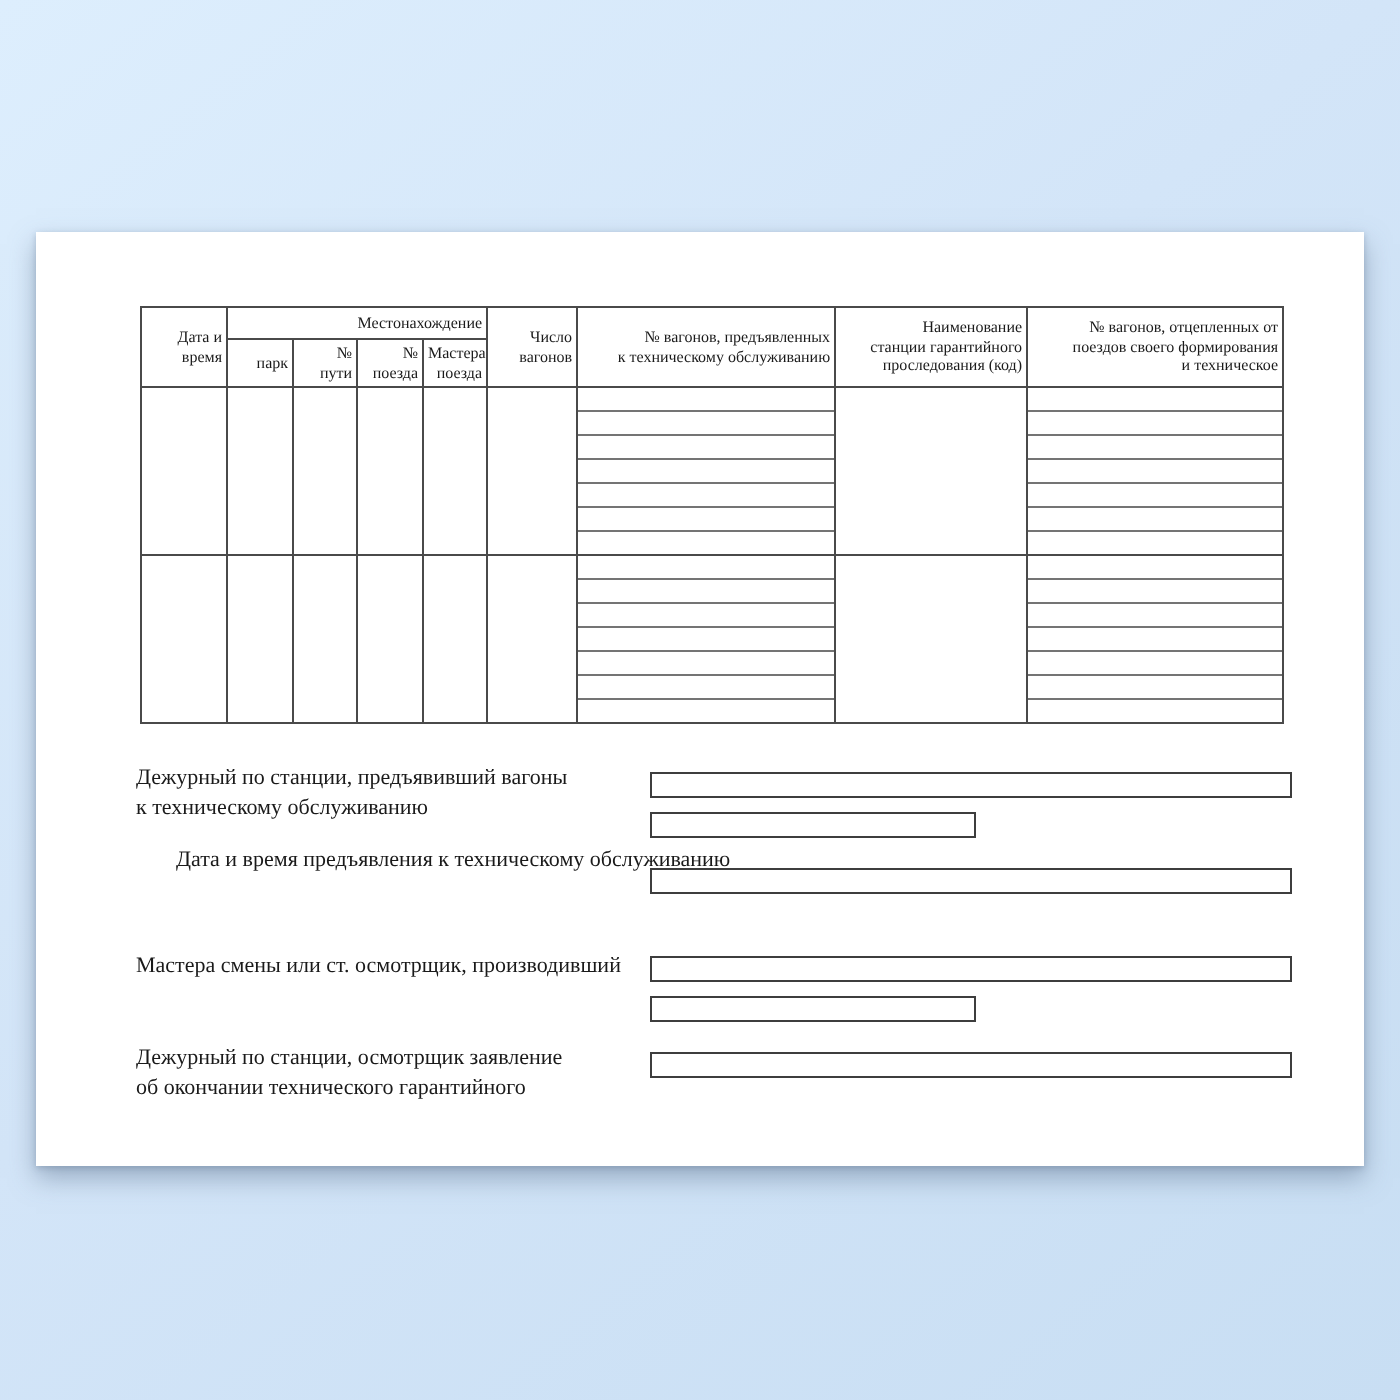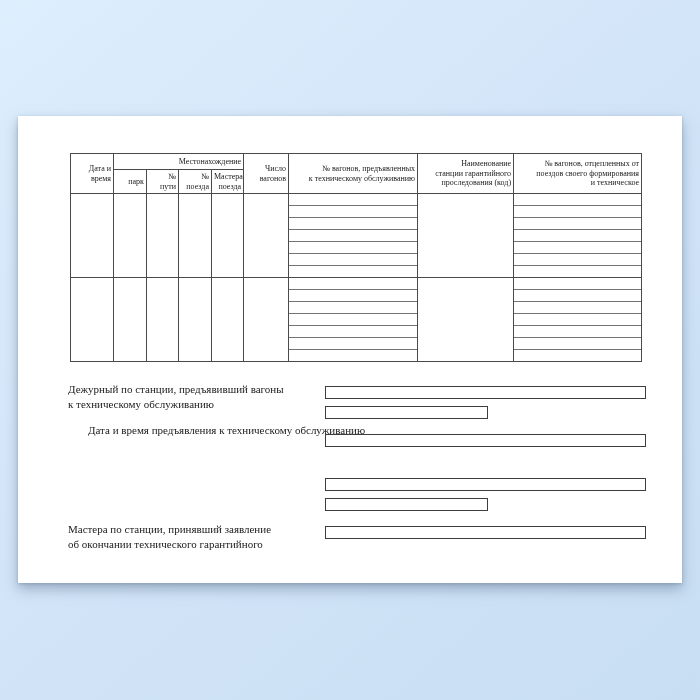--- a/index.html
+++ b/index.html
@@ -181,24 +181,25 @@
   <div class="fbox" style="top:270px"></div>
 
   <div class="field-label indent" style="top:307px">
     <span class="ln">Дата и время предъявления к техническому обслуживанию</span>
   </div>
   <div class="fbox narrow" style="top:290px"></div>
 
   <div class="fbox" style="top:318px"></div>
 
   <div class="field-label" style="top:360px">
+    <span class="ln">Мастера смены или ст. осмотрщик, производивший</span>
   </div>
   <div class="fbox" style="top:362px"></div>
 
   <div class="fbox narrow" style="top:382px"></div>
 
   <div class="field-label" style="top:406px">
-    <span class="ln">Мастера по станции, принявший заявление</span>
+    <span class="ln">Дежурный по станции, осмотрщик заявление</span>
     <span class="ln">об окончании технического гарантийного</span>
   </div>
   <div class="fbox" style="top:410px"></div>
 
 </div>
 
 </body></html>

